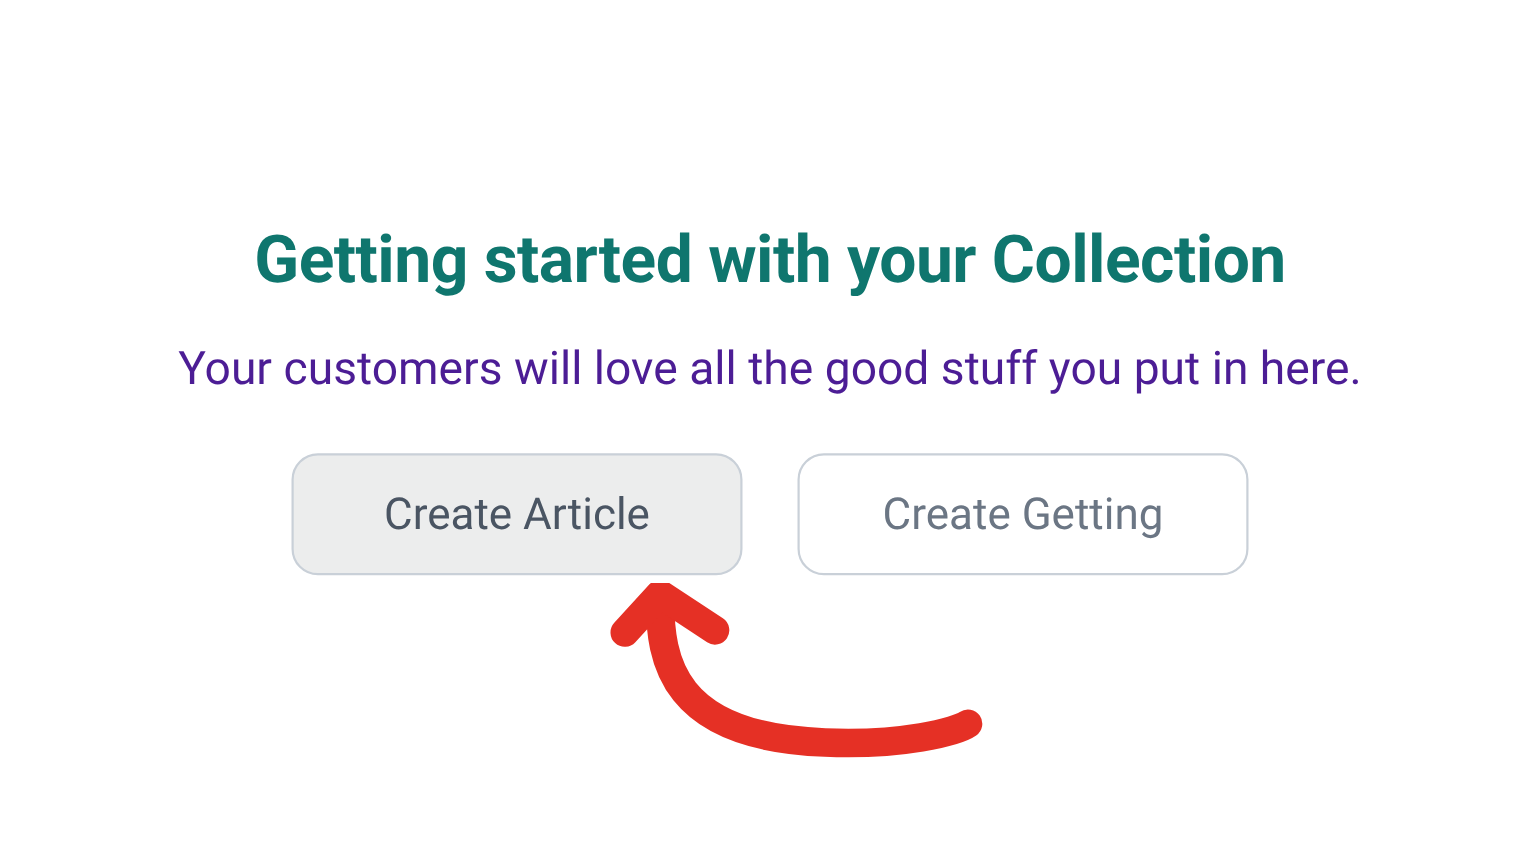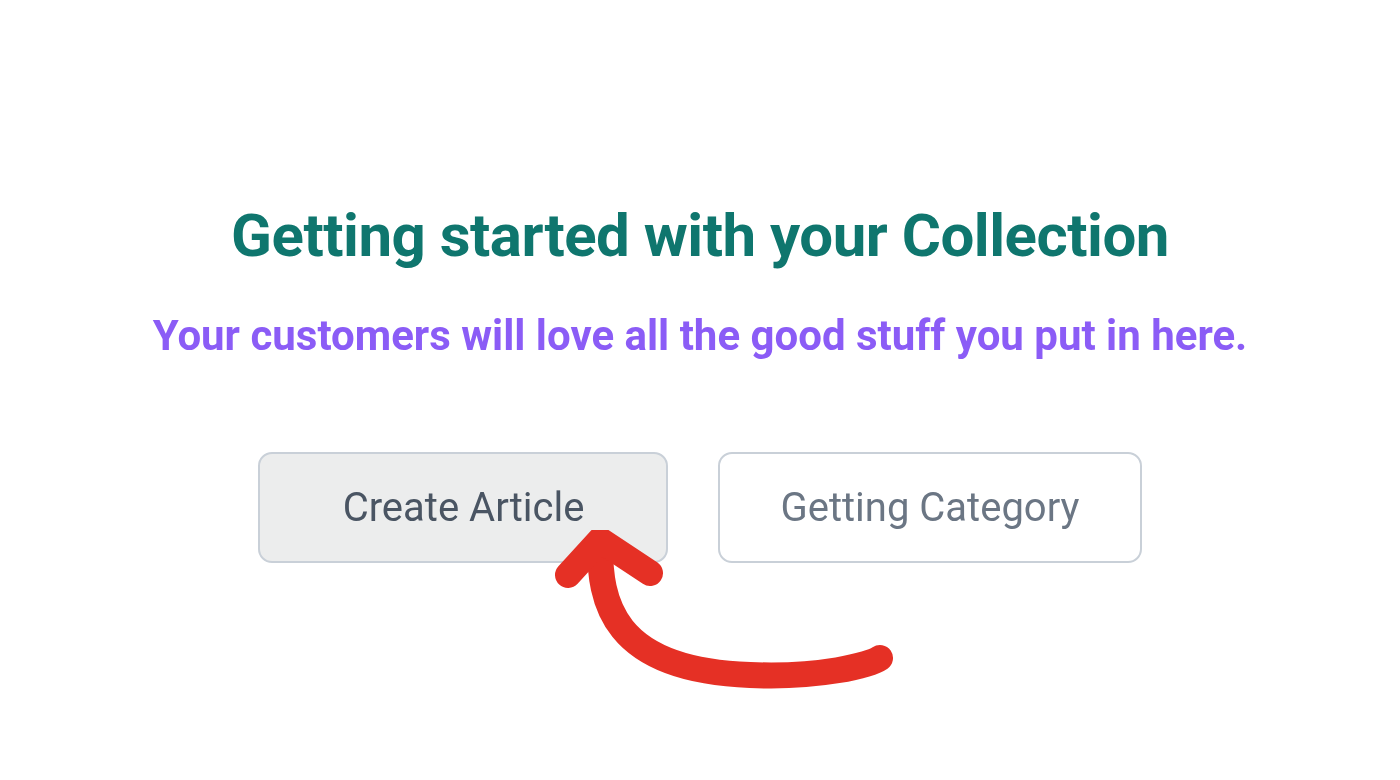--- a/index.html
+++ b/index.html
@@ -20,33 +20,33 @@
     }
     .heading {
       font-size: 60px;
       font-weight: 700;
       color: #0f766e;
       letter-spacing: -0.5px;
       margin-bottom: 40px;
     }
     .subheading {
       font-size: 42px;
-      font-weight: 700;
-      color: #8b5cf6;
-      margin-bottom: 92px;
+      font-weight: 400;
+      color: #4c1d95;
+      margin-bottom: 52px;
     }
     .button-row {
       display: flex;
       gap: 50px;
     }
     .btn {
       padding: 30px 60px;
       font-size: 40px;
       font-weight: 400;
-      border-radius: 14px;
+      border-radius: 24px;
       border: 2px solid #c9d0d8;
       cursor: pointer;
       font-family: inherit;
       min-width: 410px;
       text-align: center;
     }
     .btn-primary {
       background: #eceded;
       color: #4a5563;
     }
@@ -62,19 +62,19 @@
     }
   </style>
 </head>
 <body>
 
 <h1 class="heading">Getting started with your Collection</h1>
 <p class="subheading">Your customers will love all the good stuff you put in here.</p>
 
 <div class="button-row">
   <button class="btn btn-primary">Create Article</button>
-  <button class="btn btn-secondary">Getting Category</button>
+  <button class="btn btn-secondary">Create Getting</button>
 </div>
 
 <svg class="annotation-arrow" width="380" height="250" viewBox="0 0 380 250">
   <path d="M 60 15 C 60 70, 70 140, 210 145 C 280 148, 330 135, 340 128" stroke="#e53025" stroke-width="26" fill="none" stroke-linecap="round"></path>
   <path d="M 28 45 L 60 10 L 110 43" stroke="#e53025" stroke-width="26" fill="none" stroke-linecap="round" stroke-linejoin="round"></path>
 </svg>
 
 </body></html>

